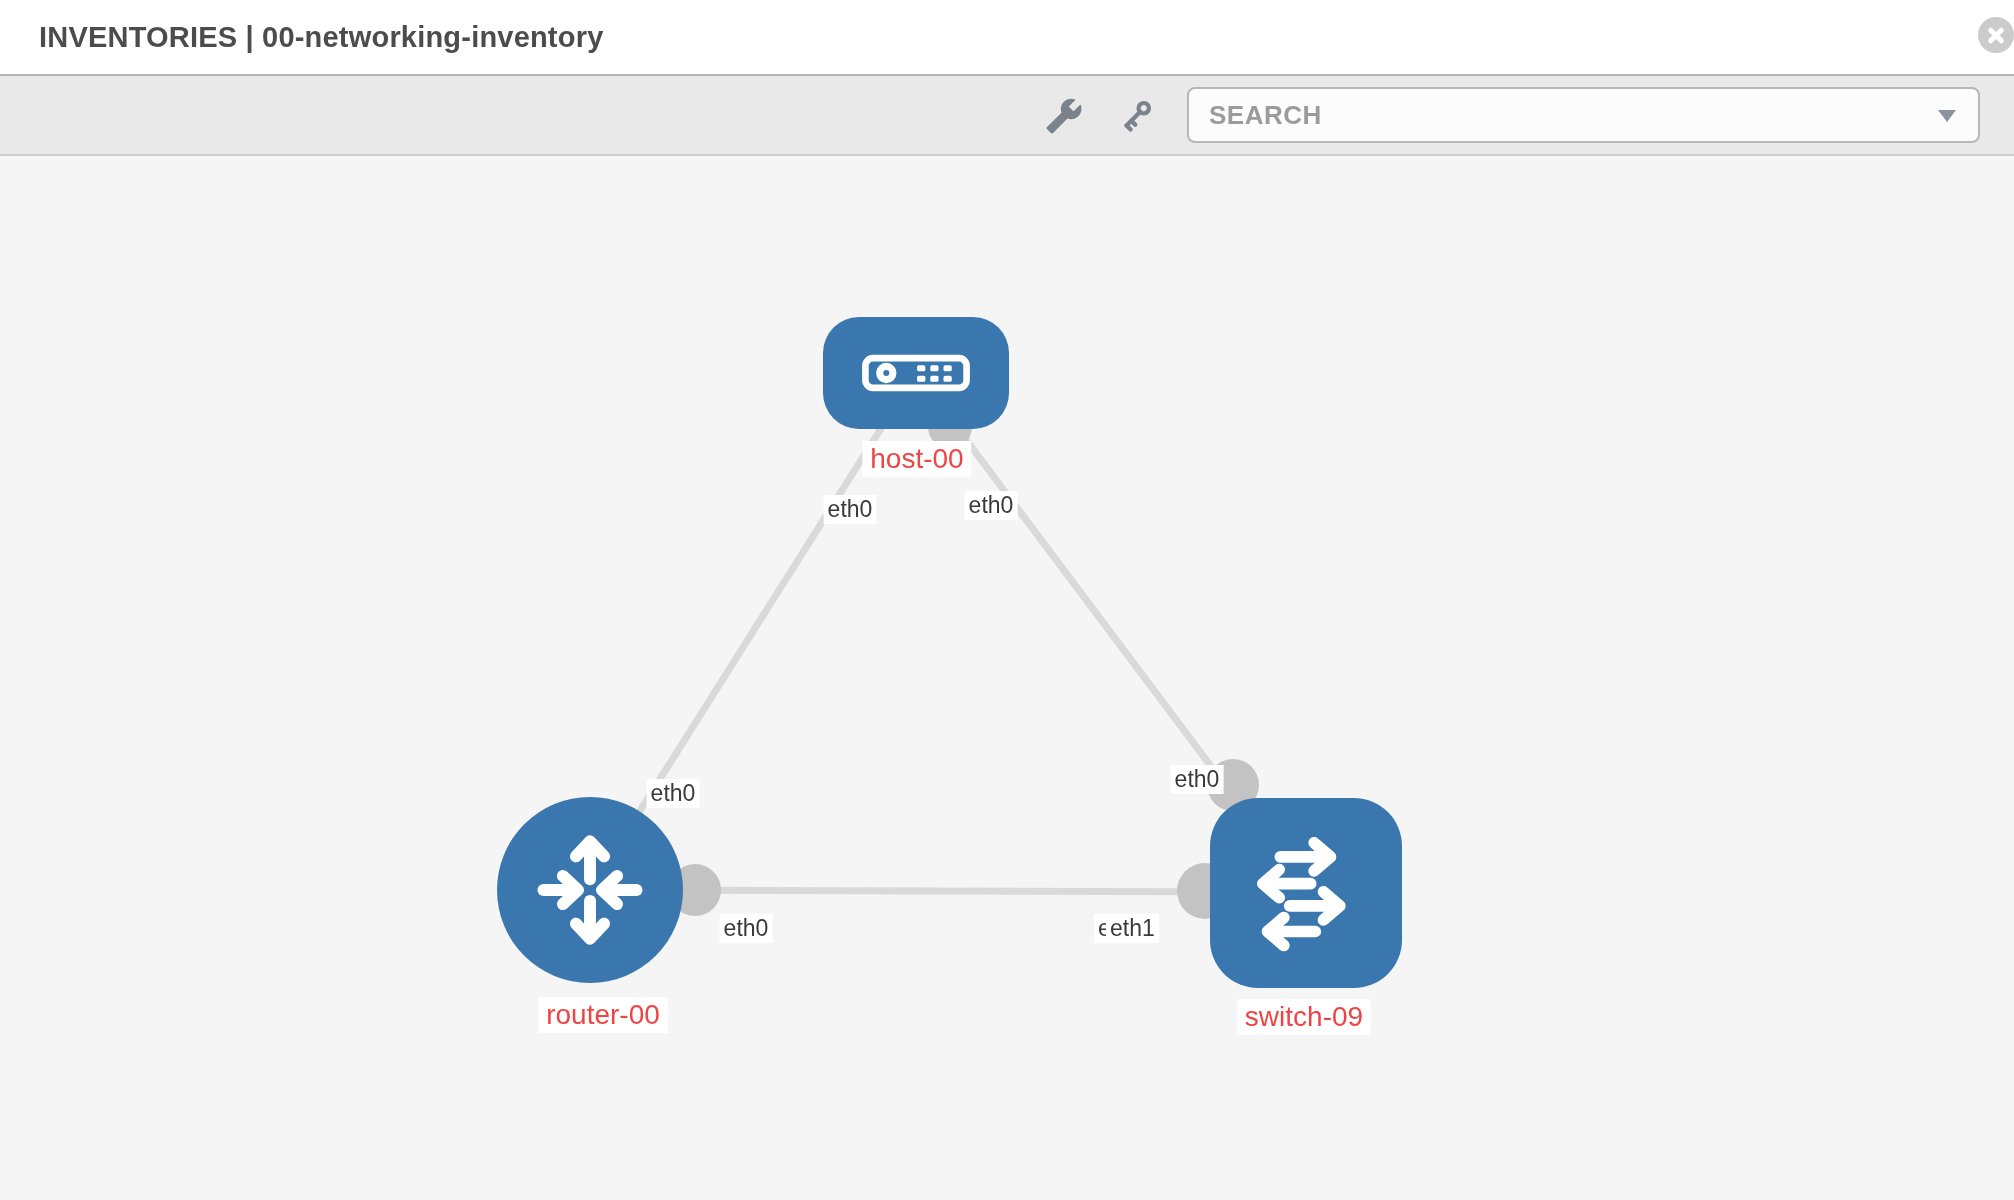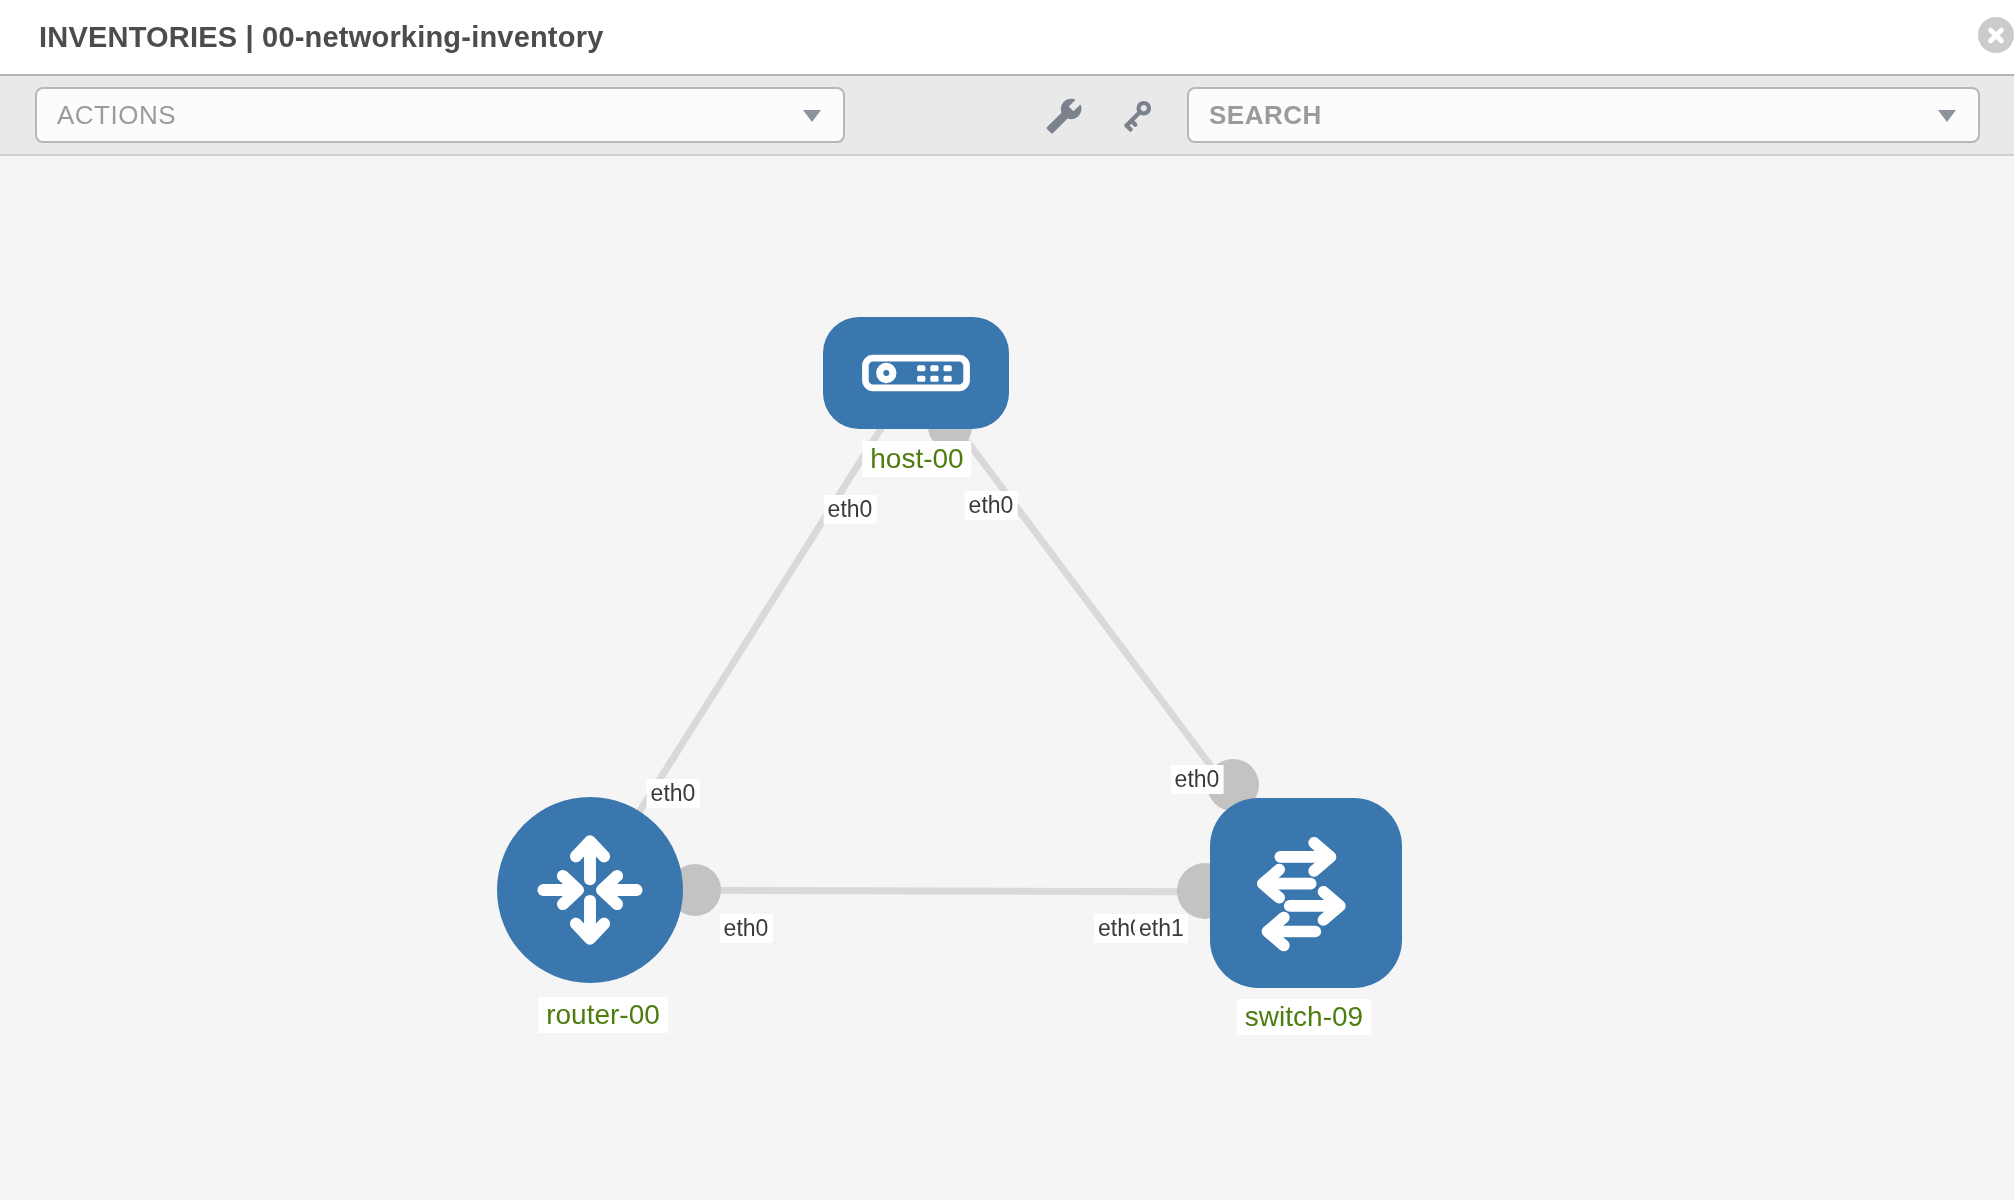--- a/index.html
+++ b/index.html
@@ -36,44 +36,40 @@
   
   .canvas { position:absolute; left:0; top:156px; width:2014px; height:1044px; background:#f5f5f5; }
   .links-svg { position:absolute; left:0; top:0; }
 
   .node { position:absolute; background:#3a77ae; cursor:pointer; }
   .node svg { position:absolute; }
   .node-host   { left:823px; top:161px; width:186px; height:112px; border-radius:36px; }
   .node-router { left:497px; top:641px; width:186px; height:186px; border-radius:50%; }
   .node-switch { left:1210px; top:642px; width:192px; height:190px; border-radius:48px; }
 
-  .node-label { position:absolute; transform:translateX(-50%); background:#fff; color:#4d7c0f;
+  .node-label { position:absolute; transform:translateX(-50%); background:#fff; color:#ef4444;
                 font-size:28px; padding:2px 8px; white-space:nowrap; }
   .if-label { position:absolute; background:#fff; color:#3a3a3a; font-size:23px;
               padding:1px 4px; white-space:nowrap;margin-top:41px; }
   .if-center { transform:translateX(-50%); }
 </style>
 </head>
 <body>
 
 <div class="app">
 
   <div class="header">
     <div class="header-title">INVENTORIES | 00-networking-inventory</div>
     <div class="close-btn">
       <div class="bar b1"></div>
       <div class="bar b2"></div>
     </div>
   </div>
 
   <div class="toolbar">
-    <div class="select-box actions-box">
-      <span class="ph">ACTIONS</span>
-      <span class="caret"></span>
-    </div>
 
     <div class="tool-icon wrench">
       <svg width="38" height="38" viewBox="0 0 24 24">
         <g transform="scale(-1,1) translate(-24,0)">
           <path fill="#7b828c" d="M22.7,19L13.6,9.9C14.5,7.6 14,4.9 12.1,3C10.1,1 7.1,0.6 4.7,1.7L9,6L6,9L1.6,4.7C0.4,7.1 0.9,10.1 2.9,12.1C4.8,14 7.5,14.5 9.8,13.6L18.9,22.7C19.3,23.1 19.9,23.1 20.3,22.7L22.6,20.4C23.1,20 23.1,19.3 22.7,19Z"></path>
         </g>
       </svg>
     </div>
 
     <div class="tool-icon key">
@@ -155,16 +151,16 @@
     <div class="node-label" style="left:917px; top:285px;">host-00</div>
     <div class="node-label" style="left:590px; top:841px;margin-left:13px;">router-00</div>
     <div class="node-label" style="left:1304px; top:843px;">switch-09</div>
 
     <span class="if-label if-center" style="left:850px; top:298px;">eth0</span>
     <span class="if-label if-center" style="left:673px; top:582px;">eth0</span>
     <span class="if-label if-center" style="left:991px; top:294px;">eth0</span>
     <span class="if-label if-center" style="left:1197px; top:568px;">eth0</span>
     <span class="if-label if-center" style="left:746px; top:717px;">eth0</span>
     <span class="if-label" style="left:1094px; top:717px;">eth0</span>
-    <span class="if-label" style="left:1135px; top:717px;">eth1</span>
+    <span class="if-label" style="left:1106px; top:717px;">eth1</span>
 
   </div>
 </div>
 
 </body></html>

